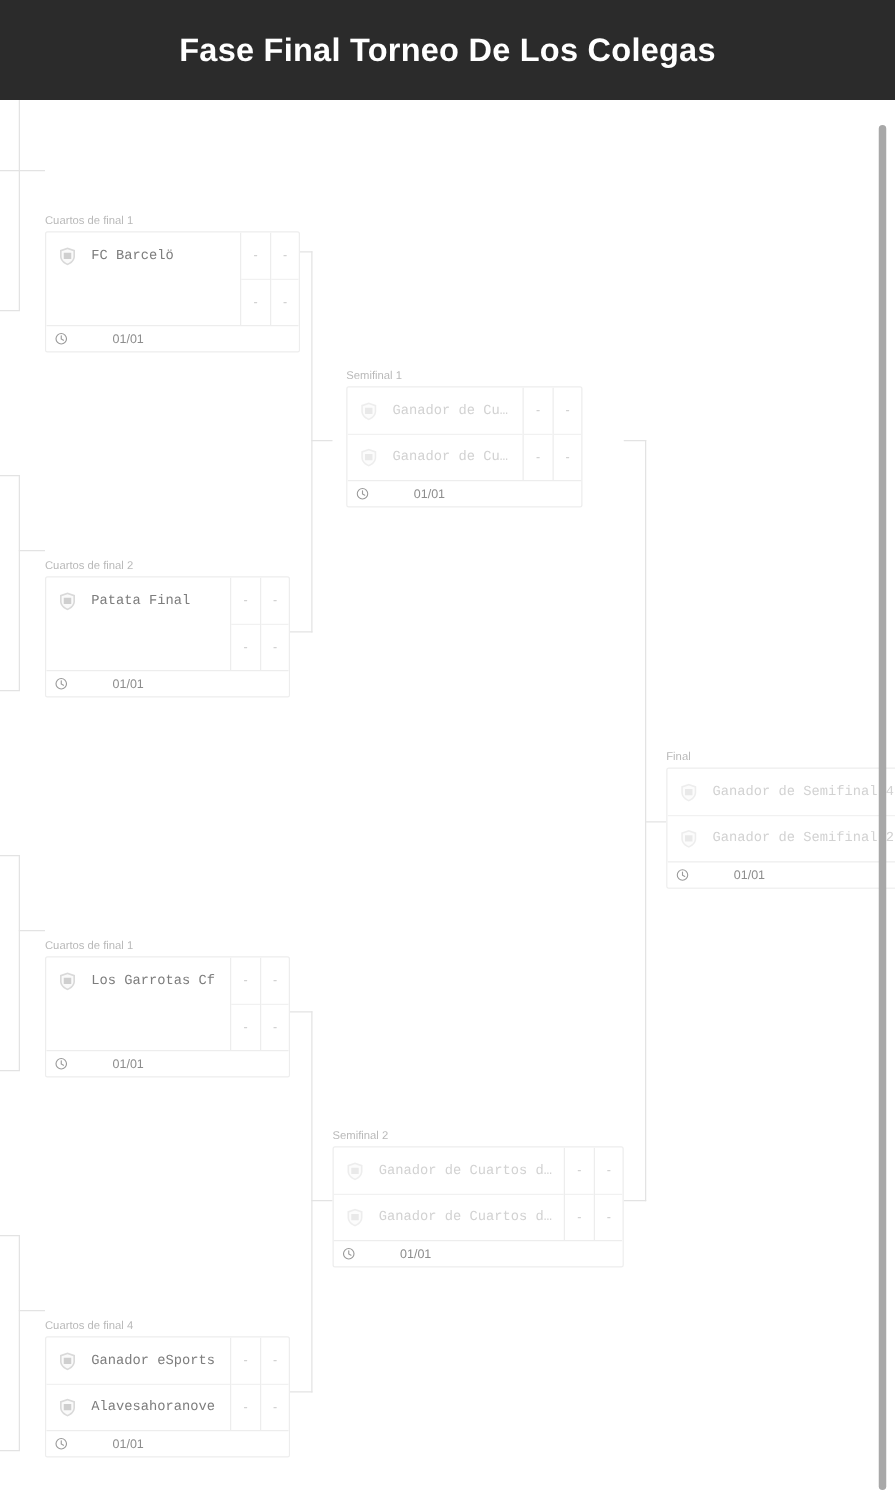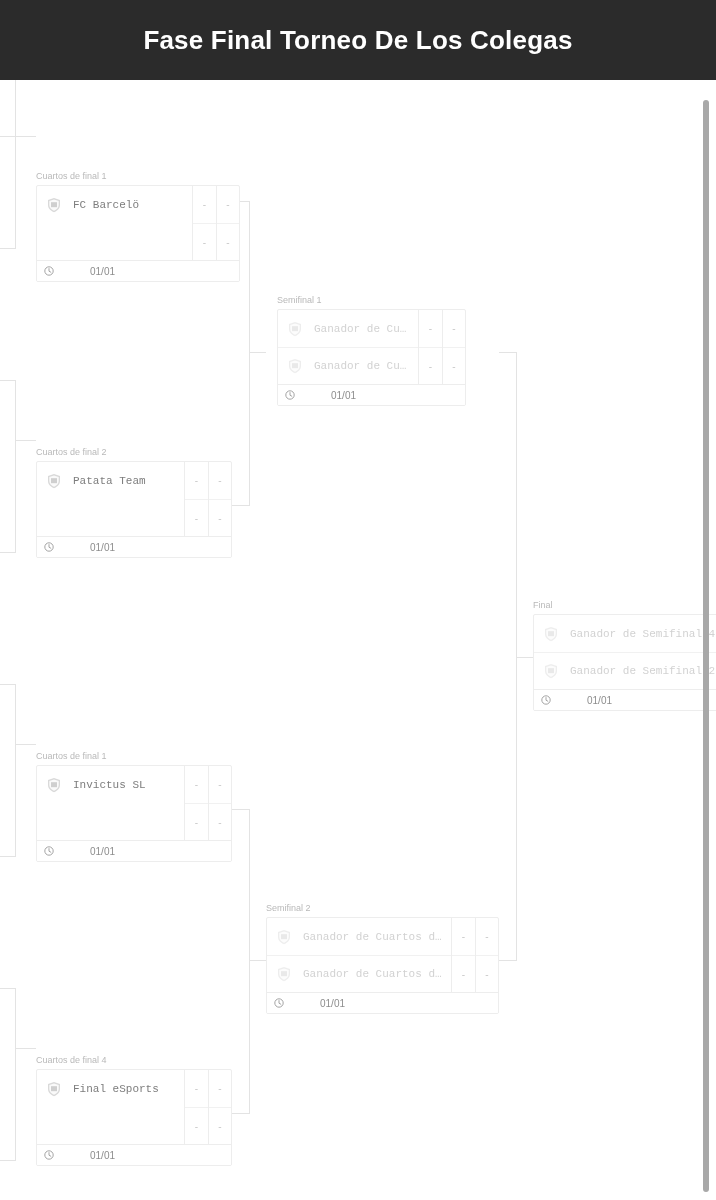--- a/index.html
+++ b/index.html
@@ -239,21 +239,21 @@
         <div class="teams">
           <div class="team-col">
             <div class="team-row">
               <span class="shield">
                   <svg width="18" height="18" viewBox="0 0 18 18">
                     <path d="M9 2 L15 4 V9 C15 12.5 12.2 15 9 16.2 C5.8 15 3 12.5 3 9 V4 Z" fill="#d9d9d9"></path>
                     <path d="M9 3.4 L13.7 5 V9 C13.7 11.8 11.5 13.8 9 14.8 C6.5 13.8 4.3 11.8 4.3 9 V5 Z" fill="#fafafa"></path>
                     <rect x="6" y="6.2" width="6" height="5" fill="#cfcfcf"></rect>
                   </svg>
                 </span>
-              <span class="team-name">Patata Team</span>
+              <span class="team-name">Patata Final</span>
             </div>
           </div>
           <div class="score-group">
             <div class="score-col">
               <div class="score-cell">-</div>
               <div class="score-cell">-</div>
             </div>
             <div class="score-col">
               <div class="score-cell">-</div>
               <div class="score-cell">-</div>
@@ -278,21 +278,21 @@
         <div class="teams">
           <div class="team-col">
             <div class="team-row">
               <span class="shield">
                   <svg width="18" height="18" viewBox="0 0 18 18">
                     <path d="M9 2 L15 4 V9 C15 12.5 12.2 15 9 16.2 C5.8 15 3 12.5 3 9 V4 Z" fill="#d9d9d9"></path>
                     <path d="M9 3.4 L13.7 5 V9 C13.7 11.8 11.5 13.8 9 14.8 C6.5 13.8 4.3 11.8 4.3 9 V5 Z" fill="#fafafa"></path>
                     <rect x="6" y="6.2" width="6" height="5" fill="#cfcfcf"></rect>
                   </svg>
                 </span>
-              <span class="team-name">Invictus SL</span>
+              <span class="team-name">Los Garrotas Cf</span>
             </div>
           </div>
           <div class="score-group">
             <div class="score-col">
               <div class="score-cell">-</div>
               <div class="score-cell">-</div>
             </div>
             <div class="score-col">
               <div class="score-cell">-</div>
               <div class="score-cell">-</div>
@@ -317,21 +317,31 @@
         <div class="teams">
           <div class="team-col">
             <div class="team-row">
               <span class="shield">
                   <svg width="18" height="18" viewBox="0 0 18 18">
                     <path d="M9 2 L15 4 V9 C15 12.5 12.2 15 9 16.2 C5.8 15 3 12.5 3 9 V4 Z" fill="#d9d9d9"></path>
                     <path d="M9 3.4 L13.7 5 V9 C13.7 11.8 11.5 13.8 9 14.8 C6.5 13.8 4.3 11.8 4.3 9 V5 Z" fill="#fafafa"></path>
                     <rect x="6" y="6.2" width="6" height="5" fill="#cfcfcf"></rect>
                   </svg>
                 </span>
-              <span class="team-name">Final eSports</span>
+              <span class="team-name">Ganador eSports</span>
+            </div>
+            <div class="team-row">
+              <span class="shield">
+                  <svg width="18" height="18" viewBox="0 0 18 18">
+                    <path d="M9 2 L15 4 V9 C15 12.5 12.2 15 9 16.2 C5.8 15 3 12.5 3 9 V4 Z" fill="#d9d9d9"></path>
+                    <path d="M9 3.4 L13.7 5 V9 C13.7 11.8 11.5 13.8 9 14.8 C6.5 13.8 4.3 11.8 4.3 9 V5 Z" fill="#fafafa"></path>
+                    <rect x="6" y="6.2" width="6" height="5" fill="#cfcfcf"></rect>
+                  </svg>
+                </span>
+              <span class="team-name">Alavesahoranove</span>
             </div>
           </div>
           <div class="score-group">
             <div class="score-col">
               <div class="score-cell">-</div>
               <div class="score-cell">-</div>
             </div>
             <div class="score-col">
               <div class="score-cell">-</div>
               <div class="score-cell">-</div>

